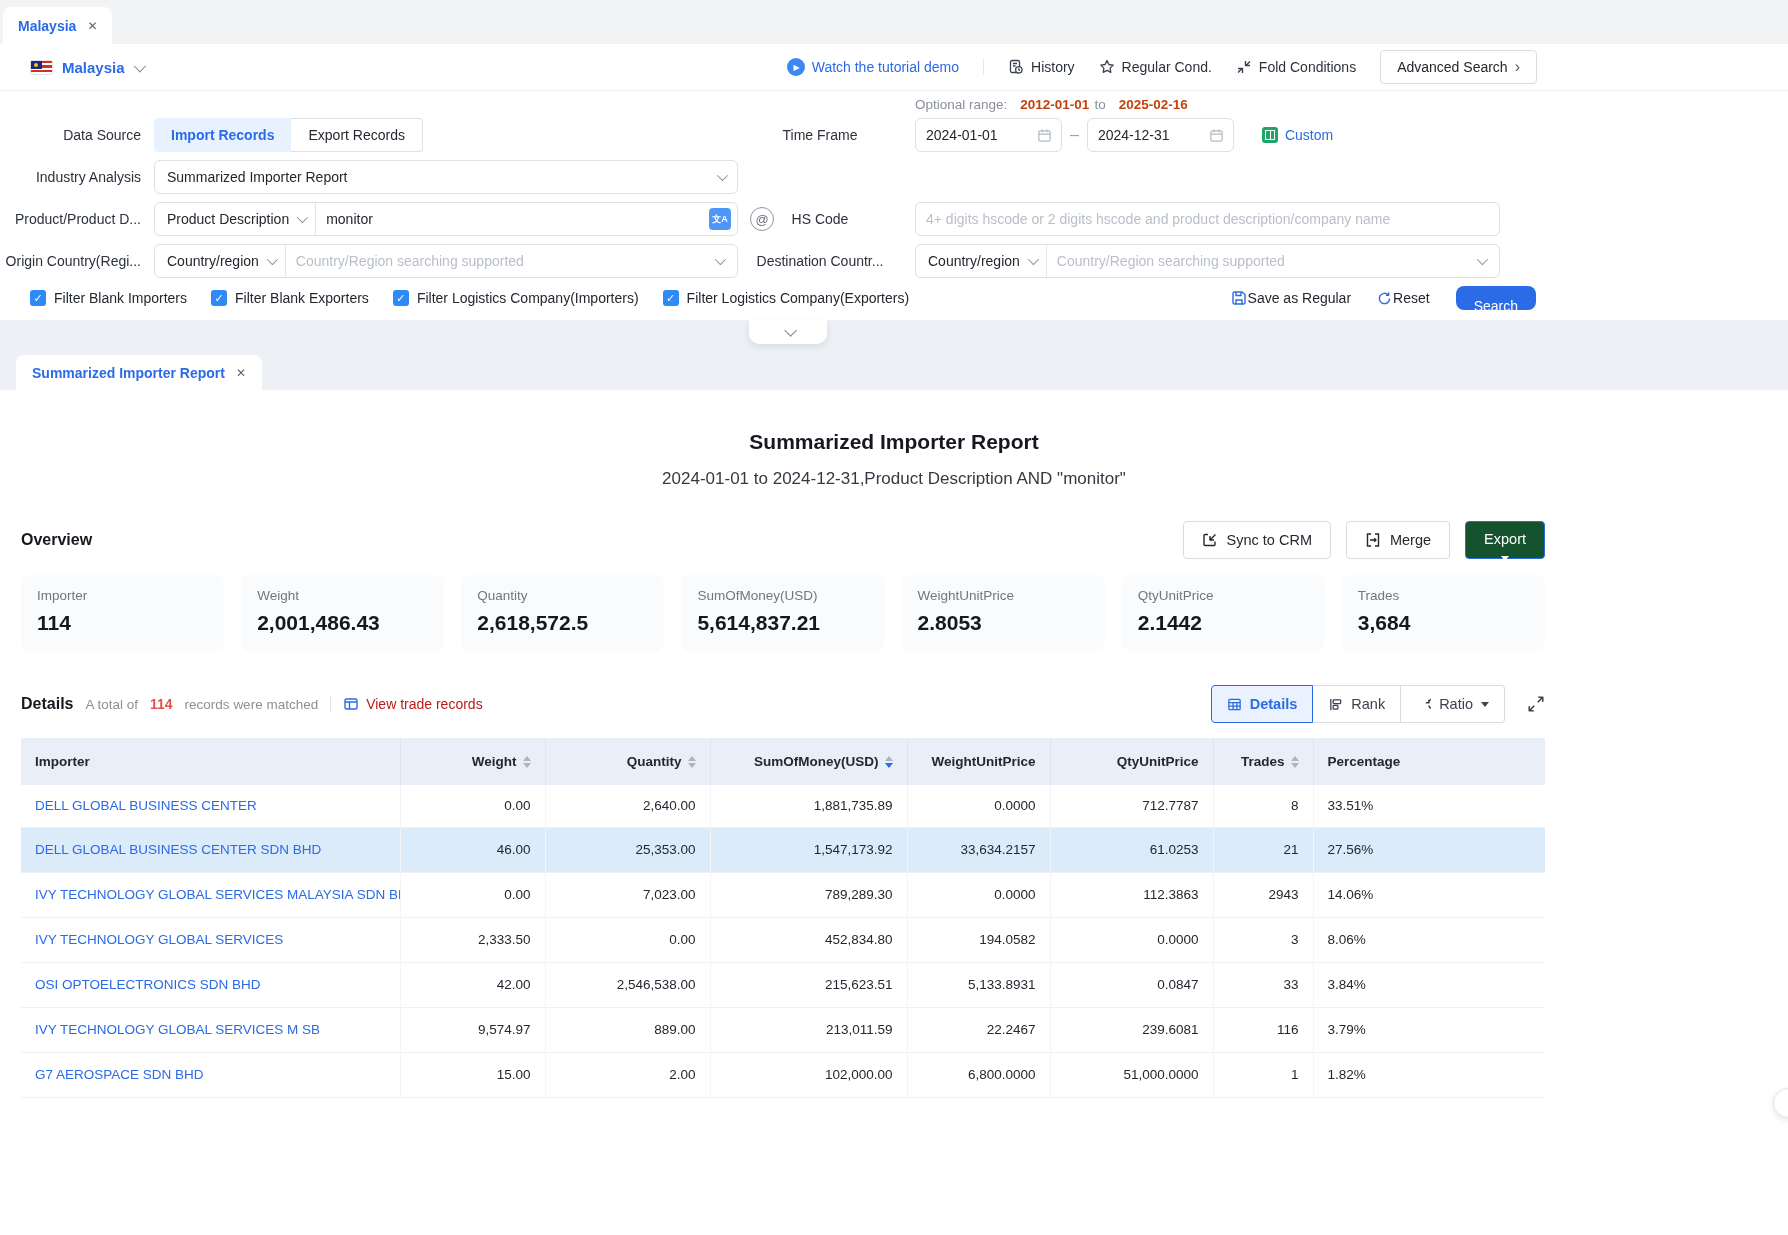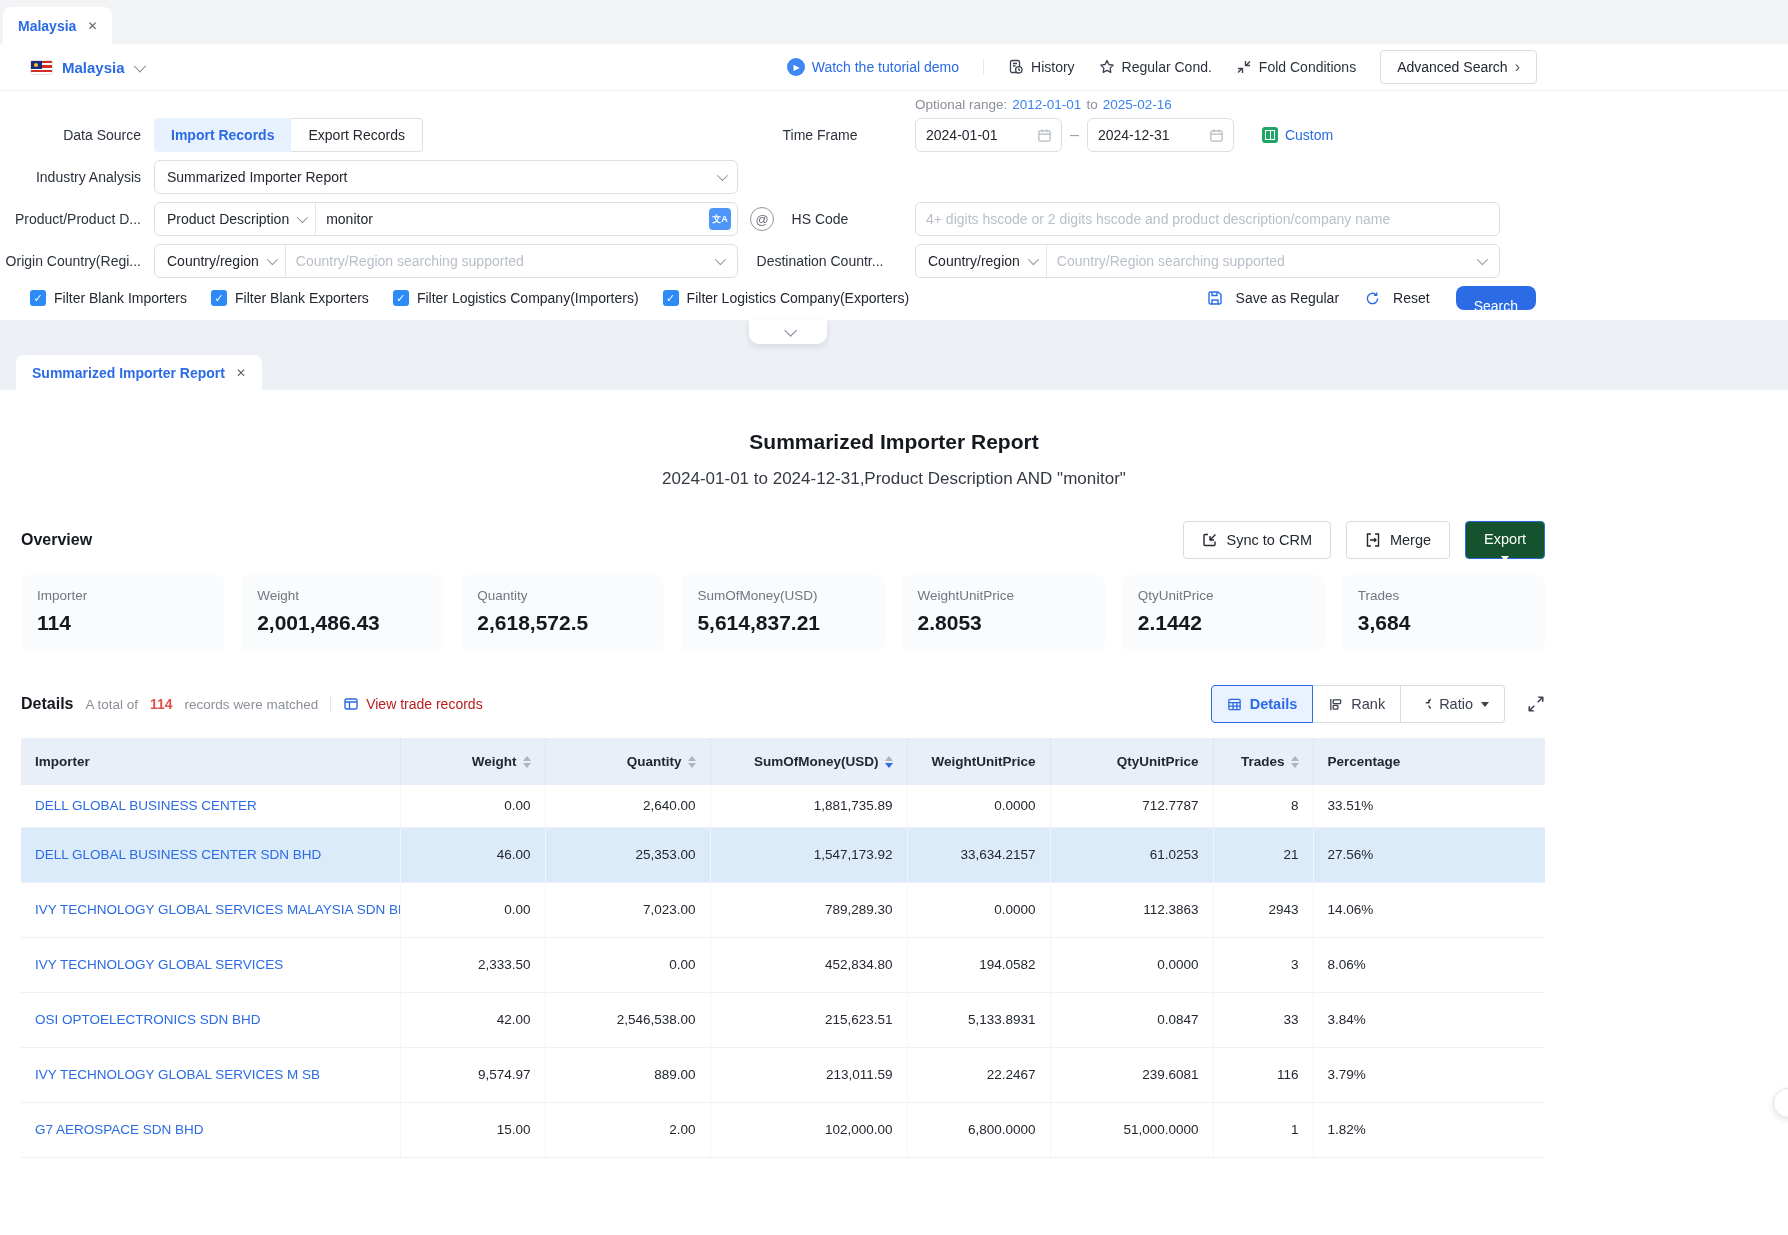--- a/index.html
+++ b/index.html
@@ -37,21 +37,21 @@
 
   
   .search-panel { background:#fff; padding:6px 0 10px; }
   .frow { display:flex; align-items:center; margin-bottom:8px; }
   .lab  { width:154px; text-align:right; padding-right:13px; font-size:14px; color:#2c323c; flex:none; white-space:nowrap; }
   .lfield { width:584px; flex:none; position:relative; }
   .rlab { width:177px; text-align:center; padding-right:13px; font-size:14px; color:#2c323c; flex:none; white-space:nowrap; }
   .rfield { width:585px; flex:none; display:flex; align-items:center; }
   .optrow { margin-bottom:6px; }
   .optrange { margin-left:915px; font-size:13.5px; color:#8a9099; display:flex; gap:5px; align-items:center;}
-  .optrange b { color:#3b82f6; font-weight:400; }
+  .optrange b { color:#c2410c; font-weight:700;margin-left:8px; }
   .seg { display:flex; height:34px; font-size:14px; }
   .seg .on  { background:#e8f2fe; color:#2b6be5; font-weight:700; border-radius:4px 0 0 4px;
     padding:0 17px; display:flex; align-items:center; cursor:pointer; }
   .seg .off { background:#fff; color:#23282f; border:1px solid #dcdfe4; border-left:none;
     border-radius:0 4px 4px 0; padding:0 17px; display:flex; align-items:center; cursor:pointer; }
   .inputbox { height:34px; border:1px solid #dcdfe4; border-radius:6px; background:#fff; display:flex;
     align-items:center; font-size:14px; }
   .inputbox input { border:none; outline:none; flex:1; font:inherit; color:#23282f; height:100%;
     padding:0 10px; background:transparent; min-width:0; font-family:"Liberation Sans",sans-serif;}
   .inputbox input::placeholder { color:#b9bfc8; }
@@ -71,21 +71,21 @@
     font-weight:700; display:flex; align-items:center; justify-content:center; margin-right:6px; flex:none; cursor:pointer;}
   .after-icons { position:absolute; left:596px; top:5px; }
   .at-ic { width:24px; height:24px; border-radius:50%; border:1.6px solid #8f959e; color:#6b7076;
     font-size:13px; display:flex; align-items:center; justify-content:center; cursor:pointer; background:#fff;}
   .cb-row { padding-left:30px; margin-top:8px; margin-bottom:0; }
   .cb-group { display:flex; gap:24px; align-items:center; }
   .cb { display:flex; align-items:center; gap:8px; font-size:14px; color:#23282f; cursor:pointer; }
   .cbbox { width:16px; height:16px; border-radius:3px; background:#2e8af6; color:#fff; font-size:11px;
     display:flex; align-items:center; justify-content:center; }
   .form-actions { margin-left:auto; display:flex; align-items:center; gap:26px; padding-right:252px; }
-  .ghost { display:flex; align-items:center; gap:13px; font-size:14px; color:#23282f; cursor:pointer; }
+  .ghost { display:flex; align-items:center; gap:1px; font-size:14px; color:#23282f; cursor:pointer; }
   .btn-primary { background:#2b6be5; color:#fff; border:none; border-radius:8px; height:22px; min-width:76px;
     padding:12px 18px; font-size:14px; font-family:inherit; cursor:pointer; }
 
   
   .band { background:#edf1f6; height:70px; position:relative; display:flex; align-items:flex-end; padding-left:16px; }
   .collapse-tab { position:absolute; left:749px; top:0px; width:78px; height:24px; background:#fff;
     border-radius:0 0 10px 10px; box-shadow:0 3px 6px rgba(30,40,60,.10); display:flex; align-items:center;
     justify-content:center; cursor:pointer; }
   .report-tab { height:35px; background:#fff; border-radius:8px 8px 0 0; padding:0 16px; display:flex;
     align-items:center; gap:11px; }
@@ -121,21 +121,21 @@
   .segc .lastb { border-left:none; border-radius:0 4px 4px 0; }
   .segc .active { background:#e9f2fe; border:1px solid #2b6be5; color:#2b6be5; font-weight:700; }
   .fs-btn { margin-left:22px; cursor:pointer; color:#3c4250; }
 
   
   .table-wrap { margin:15px 0 0 21px; width:1524px; }
   table { border-collapse:collapse; table-layout:fixed; width:100%; }
   thead th { background:#e9eff9; height:47px; font-size:13.5px; font-weight:600; color:#23282f;
     border-right:1px solid #dfe5ef; padding:0 14px; white-space:nowrap; }
   thead th:last-child { border-right:none; }
-  tbody td { height:55px; font-size:13.5px; color:#23282f; border-right:1px solid #f3f5f8;
+  tbody td { height:45px; font-size:13.5px; color:#23282f; border-right:1px solid #f3f5f8;
     border-bottom:1px solid #eef1f5; padding:0 14px; white-space:nowrap; overflow:hidden; }
   tbody td:last-child { border-right:none; }
   tbody tr.first td { height:42px; }
   tbody tr.hl td { background:#dcebfa; }
   .al-left { text-align:left; } .al-right { text-align:right; }
   .co-link { color:#2b6be5; cursor:pointer; }
   .th-inner { display:inline-flex; align-items:center; gap:6px; }
   .sorter { display:inline-flex; flex-direction:column; gap:2px; }
   .car { width:0; height:0; border-left:4px solid transparent; border-right:4px solid transparent; }
   .car.up { border-bottom:5px solid #aeb4bd; }

